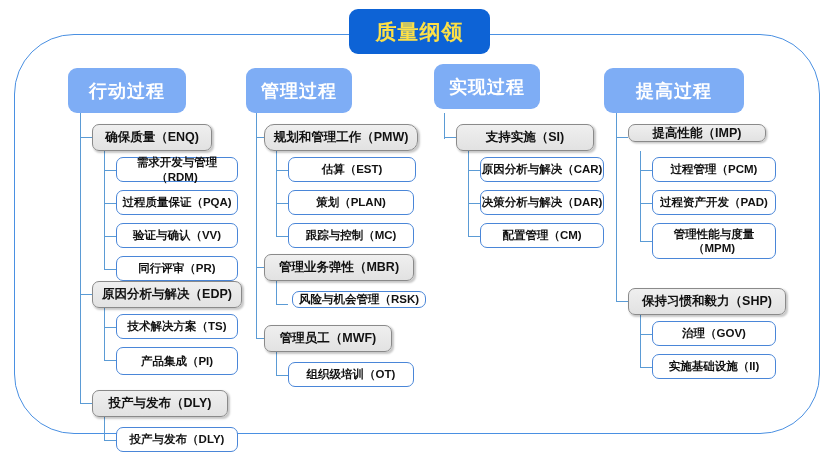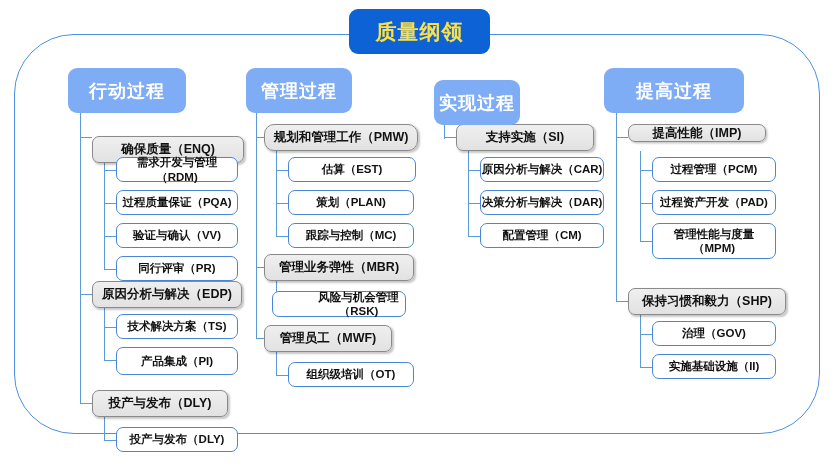--- a/index.html
+++ b/index.html
@@ -97,27 +97,27 @@
 <body>
 
 <div id="stage">
 
   <div class="outer-frame"></div>
 
   <div class="title-box">质量纲领</div>
 
   <div class="col-head" style="left:68px;top:68px;width:118px;">行动过程</div>
   <div class="col-head" style="left:246px;top:68px;width:106px;">管理过程</div>
-  <div class="col-head" style="left:434px;top:80px;width:86px;">实现过程</div>
+  <div class="col-head" style="left:434px;top:64px;width:106px;">实现过程</div>
   <div class="col-head" style="left:604px;top:68px;width:140px;">提高过程</div>
 
   <div class="ln v" style="left:80px;top:113px;height:290px;"></div>
 
   <div class="ln h" style="left:80px;top:137px;width:12px;"></div>
-  <div class="group-box" style="left:92px;top:124px;width:152px;height:27px;margin-top:12px;">确保质量（ENQ)</div>
+  <div class="group-box" style="left:92px;top:124px;width:120px;height:27px;">确保质量（ENQ)</div>
 
   <div class="ln v" style="left:104px;top:151px;height:118px;"></div>
   <div class="ln h" style="left:104px;top:170px;width:12px;"></div>
   <div class="leaf-box" style="left:116px;top:157px;width:122px;height:25px;">需求开发与管理（RDM)</div>
   <div class="ln h" style="left:104px;top:203px;width:12px;"></div>
   <div class="leaf-box" style="left:116px;top:190px;width:122px;height:25px;">过程质量保证（PQA)</div>
   <div class="ln h" style="left:104px;top:236px;width:12px;"></div>
   <div class="leaf-box" style="left:116px;top:223px;width:122px;height:25px;">验证与确认（VV)</div>
   <div class="ln h" style="left:104px;top:269px;width:12px;"></div>
   <div class="leaf-box" style="left:116px;top:256px;width:122px;height:25px;">同行评审（PR)</div>
@@ -144,21 +144,21 @@
   <div class="leaf-box" style="left:288px;top:157px;width:128px;height:25px;">估算（EST)</div>
   <div class="ln h" style="left:276px;top:203px;width:12px;"></div>
   <div class="leaf-box" style="left:288px;top:190px;width:126px;height:25px;">策划（PLAN)</div>
   <div class="ln h" style="left:276px;top:236px;width:12px;"></div>
   <div class="leaf-box" style="left:288px;top:223px;width:126px;height:25px;">跟踪与控制（MC)</div>
 
   <div class="ln h" style="left:256px;top:267px;width:8px;"></div>
   <div class="group-box" style="left:264px;top:254px;width:150px;height:27px;">管理业务弹性（MBR)</div>
   <div class="ln v" style="left:276px;top:281px;height:23px;"></div>
   <div class="ln h" style="left:276px;top:304px;width:12px;"></div>
-  <div class="leaf-box" style="left:272px;top:291px;width:134px;height:26px;padding-left:39px;">风险与机会管理（RSK)</div>
+  <div class="leaf-box" style="left:292px;top:291px;width:134px;height:17px;">风险与机会管理（RSK)</div>
 
   <div class="ln h" style="left:256px;top:338px;width:8px;"></div>
   <div class="group-box" style="left:264px;top:325px;width:128px;height:27px;">管理员工（MWF)</div>
   <div class="ln v" style="left:276px;top:352px;height:23px;"></div>
   <div class="ln h" style="left:276px;top:375px;width:12px;"></div>
   <div class="leaf-box" style="left:288px;top:362px;width:126px;height:25px;">组织级培训（OT)</div>
 
   <div class="ln v" style="left:444px;top:113px;height:26px;"></div>
   <div class="ln h" style="left:444px;top:137px;width:12px;"></div>
   <div class="group-box" style="left:456px;top:124px;width:138px;height:27px;">支持实施（SI)</div>

